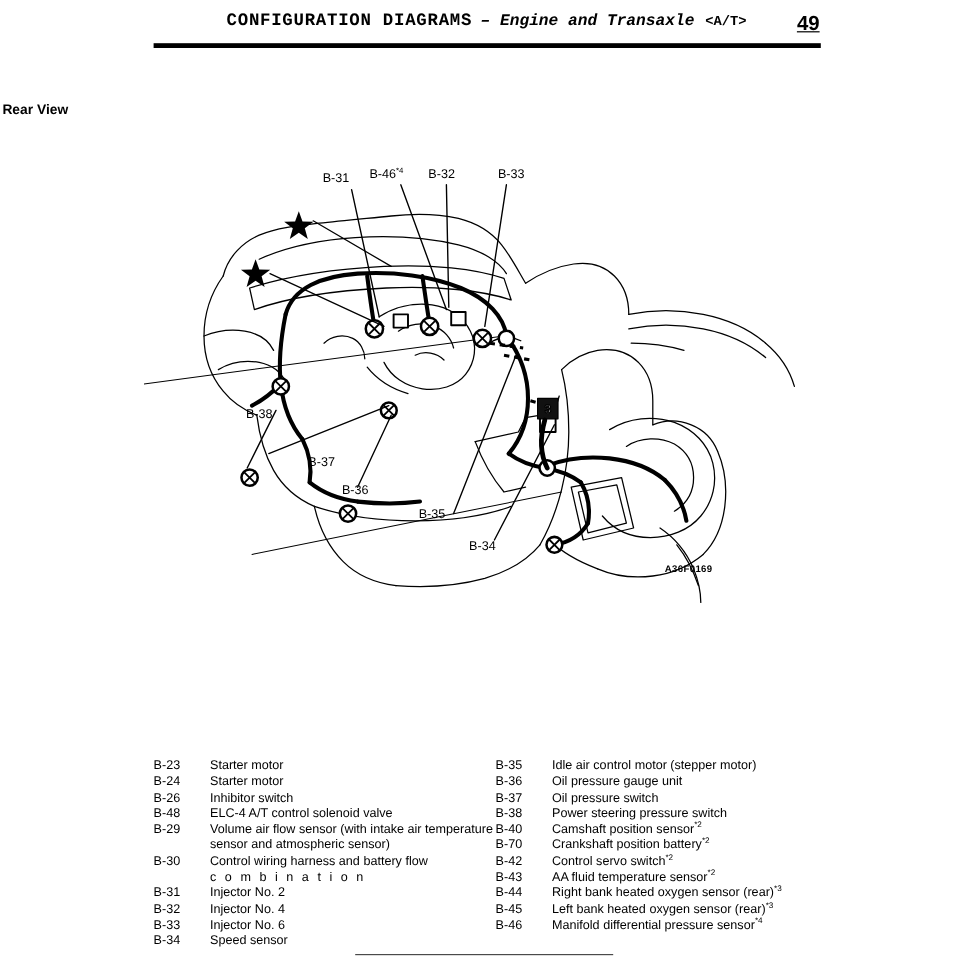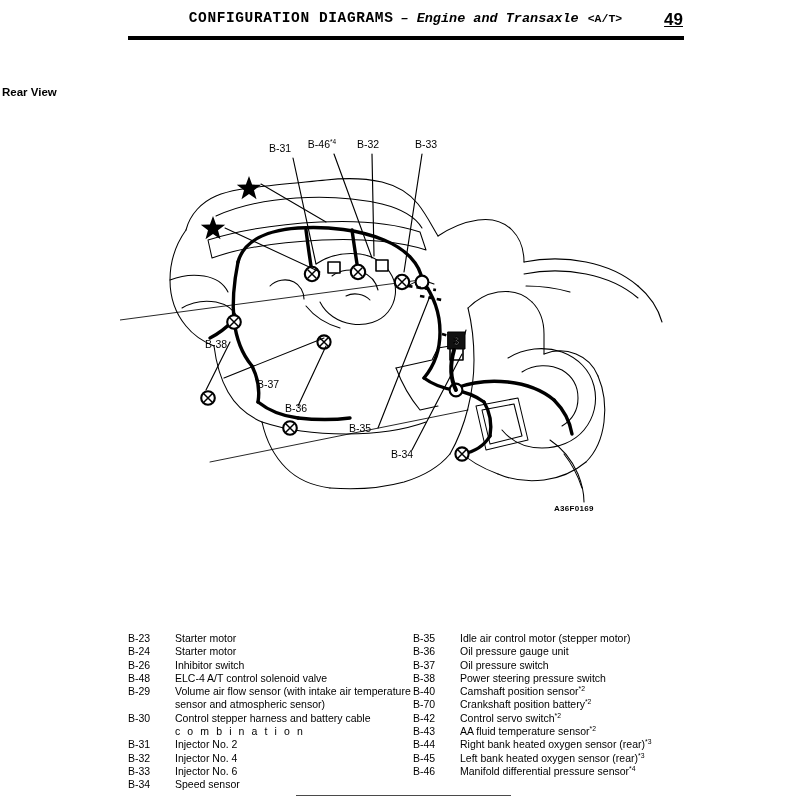--- a/index.html
+++ b/index.html
@@ -93,21 +93,20 @@
   .callout-sup {
     font-size: 6.5px;
   }
   #figure-code {
     position: absolute;
     left: 434px;
     top: 360px;
     font-size: 8px;
     font-weight: bold;
     letter-spacing: 0.3px;
-    margin-top: 34px;
   }
 
   
   #parts-list {
     position: absolute;
     left: 128px;
     top: 632px;
     width: 560px;
   }
   .parts-col {
@@ -390,21 +389,21 @@
     <div class="part-row">
       <span class="part-code">B-48</span>
       <span class="part-name">ELC-4 A/T control solenoid valve</span>
     </div>
     <div class="part-row">
       <span class="part-code">B-29</span>
       <span class="part-name">Volume air flow sensor (with intake air temperature  sensor  and  atmospheric  sensor)</span>
     </div>
     <div class="part-row">
       <span class="part-code">B-30</span>
-      <span class="part-name">Control stepper harness and battery cable</span>
+      <span class="part-name">Control wiring harness and battery flow</span>
     </div>
     <div class="part-cont">
       <span class="part-code"></span>
       <span class="part-name spaced">c o m b i n a t i o n</span>
     </div>
     <div class="part-row">
       <span class="part-code">B-31</span>
       <span class="part-name">Injector  No. 2</span>
     </div>
     <div class="part-row">

